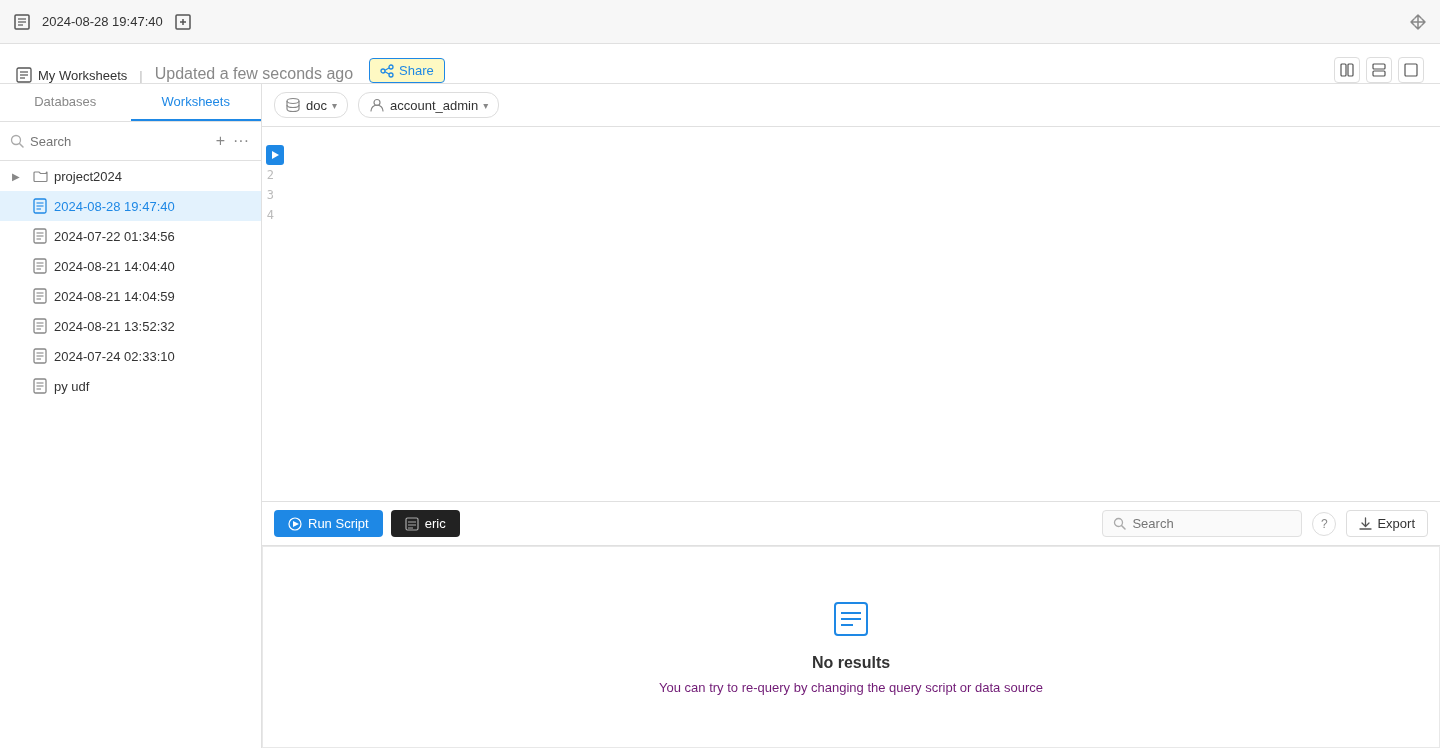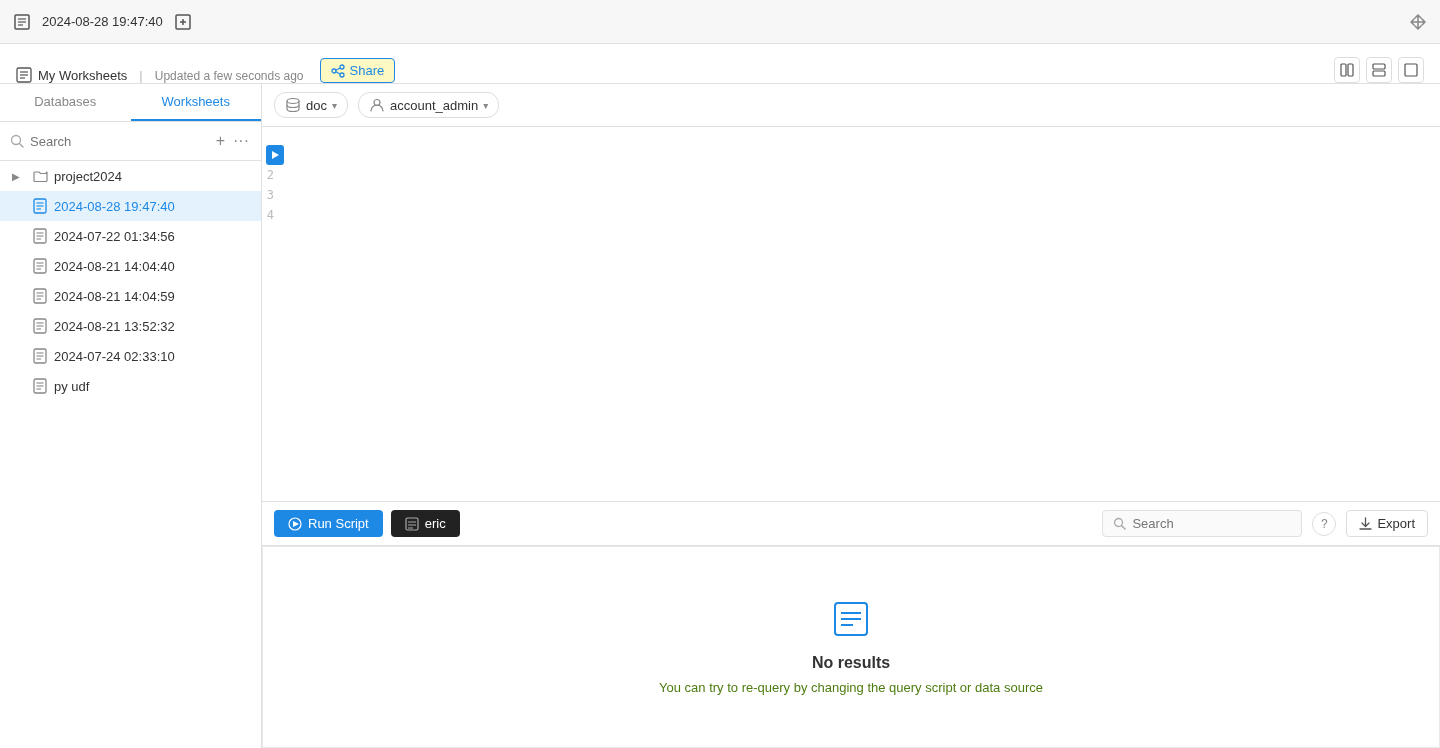--- a/index.html
+++ b/index.html
@@ -9,21 +9,21 @@
     .top-bar { display: flex; align-items: center; justify-content: space-between; height: 44px; background: #f7f7f7; border-bottom: 1px solid #e0e0e0; padding: 0 12px; }
     .top-bar-left { display: flex; align-items: center; gap: 10px; }
     .top-bar-title { font-size: 13px; color: #333; font-weight: 500; }
     .top-bar-icon { width: 20px; height: 20px; display: flex; align-items: center; justify-content: center; color: #555; }
     .top-bar-right { display: flex; align-items: center; gap: 8px; }
 
     
     .second-bar { display: flex; align-items: flex-end; height: 40px; border-bottom: 1px solid #e0e0e0; padding: 0 16px; gap: 8px; }
     .my-worksheets { font-size: 13px; color: #333; display: flex; align-items: center; gap: 6px; }
     .separator { color: #bbb; margin: 0 4px; }
-    .updated-text { font-size: 12px; color: #888; }
+    .updated-text { font-size: 16px; color: #888; }
     .share-btn { display: flex; align-items: center; gap: 5px; border: 1px solid #1e88e5; border-radius: 4px; padding: 4px 10px; color: #1e88e5; font-size: 13px; cursor: pointer; background: #fef9c3; margin-left: 8px; }
     .second-bar-right { margin-left: auto; display: flex; align-items: center; gap: 6px; }
     .layout-btn { width: 26px; height: 26px; border: 1px solid #ddd; border-radius: 4px; background: #fff; display: flex; align-items: center; justify-content: center; cursor: pointer; color: #555; }
 
     
     .main { display: flex; flex: 1; overflow: hidden; }
 
     
     .sidebar { width: 262px; border-right: 1px solid #e0e0e0; display: flex; flex-direction: column; flex-shrink: 0; }
     .sidebar-tabs { display: flex; border-bottom: 1px solid #e0e0e0; }
@@ -63,21 +63,21 @@
     .bottom-toolbar-right { margin-left: auto; display: flex; align-items: center; gap: 10px; }
     .result-search { display: flex; align-items: center; gap: 6px; border: 1px solid #e0e0e0; border-radius: 4px; padding: 5px 10px; background: #fafafa; min-width: 200px; }
     .result-search input { border: none; outline: none; background: transparent; font-size: 13px; color: #555; width: 150px; }
     .help-btn { width: 24px; height: 24px; border-radius: 50%; border: 1px solid #ddd; display: flex; align-items: center; justify-content: center; cursor: pointer; font-size: 12px; color: #888; background: #fff; }
     .export-btn { display: flex; align-items: center; gap: 5px; border: 1px solid #ddd; border-radius: 4px; padding: 5px 12px; font-size: 13px; cursor: pointer; background: #fff; color: #333; }
 
     
     .no-results { display: flex; flex-direction: column; align-items: center; justify-content: center; padding: 52px 20px; flex: 1; }
     .no-results-icon { margin-bottom: 12px; color: #1e88e5; }
     .no-results-title { font-size: 16px; font-weight: 600; color: #333; margin-bottom: 8px; }
-    .no-results-desc { font-size: 13px; color: #4d7c0f; text-align: center; }
+    .no-results-desc { font-size: 13px; color: #701a75; text-align: center; }
   </style>
 </head>
 <body>
 
 <div class="top-bar">
   <div class="top-bar-left">
     <div class="top-bar-icon">
       <svg width="18" height="18" viewBox="0 0 18 18" fill="none">
         <rect x="2" y="2" width="14" height="14" rx="1" stroke="#555" stroke-width="1.5" fill="none"></rect>
         <line x1="5" y1="6" x2="13" y2="6" stroke="#555" stroke-width="1.2"></line>

